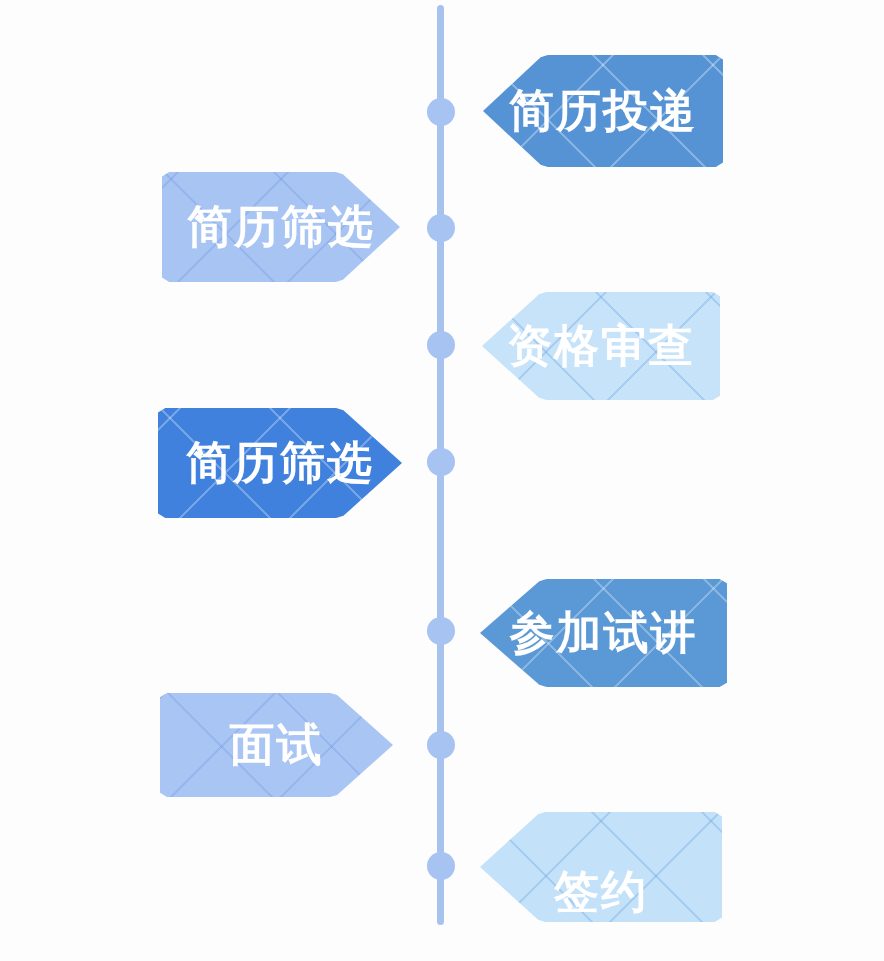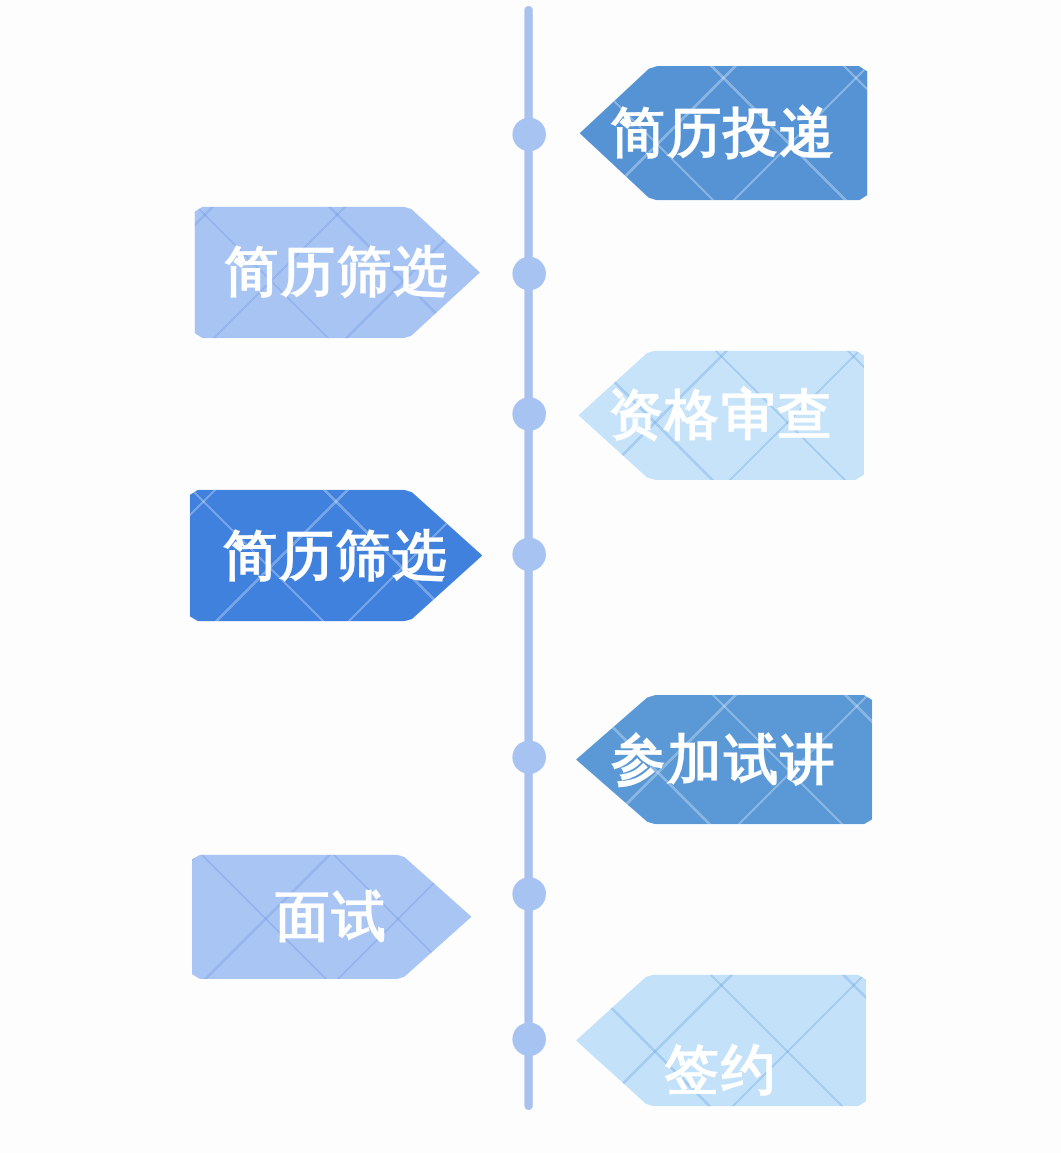--- a/index.html
+++ b/index.html
@@ -62,21 +62,21 @@
   }
   
   .banner.left {
     clip-path: polygon(0 4%, 3% 0, 73% 0, 76% 2%, 100% 50%, 76% 98%, 73% 100%, 3% 100%, 0 96%);
   }
   .s1 { left: 483px; top: 55px;  width: 240px; height: 112px; }
   .s2 { left: 162px; top: 172px; width: 238px; height: 110px; }
   .s3 { left: 482px; top: 292px; width: 238px; height: 108px; justify-content: center; }
   .s4 { left: 158px; top: 408px; width: 244px; height: 110px; }
   .s5 { left: 480px; top: 579px; width: 247px; height: 108px; }
-  .s6 { left: 160px; top: 693px; width: 233px; height: 104px; margin-top: 19px; }
+  .s6 { left: 160px; top: 693px; width: 233px; height: 104px; }
   .s7 { left: 480px; top: 812px; width: 242px; height: 110px; align-items: flex-end; }
   .banner-label { position: relative; }
 </style>
 </head>
 <body>
 
 <div id="canvas" style="background: rgb(253, 253, 254); --line-color: #a8c2ee; --dot-color: #a7c3f1;">
 
   <div class="tl-line"></div>
 

